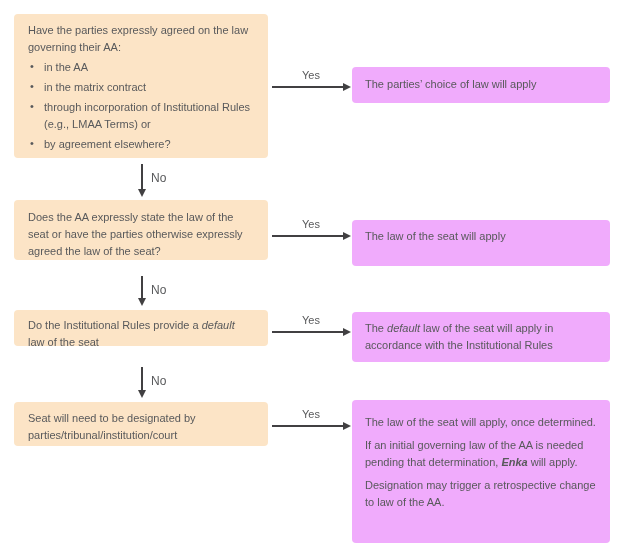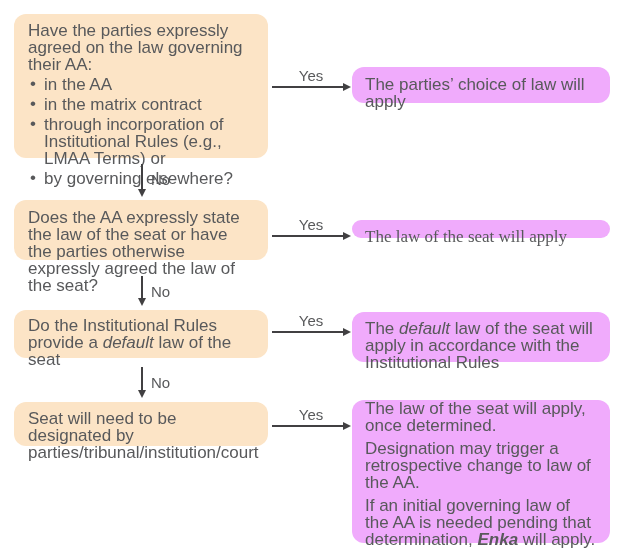--- a/index.html
+++ b/index.html
@@ -8,51 +8,51 @@
     width: 624px;
     height: 560px;
     background: #ffffff;
     font-family: "Liberation Sans", sans-serif;
     color: #58595b;
     overflow: hidden;
   }
   .box {
     position: absolute;
     box-sizing: border-box;
-    font-size: 17px;
+    font-size: 11px;
     line-height: 17px;
-    border-radius: 12px;
+    border-radius: 4px;
   }
   .qbox { left: 14px; width: 254px; background: #fce4c6; padding: 8px 14px; }
   .abox { left: 352px; width: 258px; background: #f0abfc; padding: 8px 13px; }
 
   #q1 { top: 14px;  height: 144px; }
   #q2 { top: 200px; height: 60px;  padding-top: 9px; }
-  #q3 { top: 310px; height: 48px;  padding-top: 7px; }
+  #q3 { top: 310px; height: 36px;  padding-top: 7px; }
   #q4 { top: 402px; height: 44px;  padding-top: 8px; }
 
   #a1 { top: 67px;  height: 36px; padding-top: 9px; }
-  #a2 { top: 220px; height: 18px; padding-top: 8px; font-family: Liberation Serif, serif; }
+  #a2 { top: 220px; height: 46px; padding-top: 8px; }
   #a3 { top: 312px; height: 50px; }
-  #a4 { top: 400px; height: 143px; padding-top: 0; }
+  #a4 { top: 400px; height: 143px; padding-top: 14px; }
 
   .box p { margin: 0; }
   #a4 p { margin: 0 0 6px 0; }
   #q1 .intro { margin: 0 0 2px 0; }
 
   ul.bullets { list-style: none; margin: 0; padding: 0; }
   ul.bullets li { position: relative; padding-left: 16px; margin: 3px 0; }
   ul.bullets .dot { position: absolute; left: 2px; top: -1px; }
 
   .em-it { font-style: italic; }
   .em-bi { font-style: italic; font-weight: bold; }
 
   
   .yes-arrow { position: absolute; left: 272px; width: 78px; text-align: center; }
-  .yes-arrow .lbl { display: block; font-size: 15px; line-height: 13px; margin-bottom: 4px; color: #58595b; }
+  .yes-arrow .lbl { display: block; font-size: 11px; line-height: 13px; margin-bottom: 4px; color: #58595b; }
   .yes-arrow .line { position: relative; height: 1.5px; background: #414042; margin-right: 6px; }
   .yes-arrow .head {
     position: absolute; right: -7px; top: -3.2px;
     width: 0; height: 0;
     border-left: 8px solid #414042;
     border-top: 4px solid transparent;
     border-bottom: 4px solid transparent;
   }
   #yes1 { top: 69px; }
   #yes2 { top: 218px; }
@@ -62,37 +62,37 @@
   
   .no-arrow { position: absolute; left: 141px; width: 40px; }
   .no-arrow .vline { width: 1.5px; background: #414042; margin-left: 0; }
   .no-arrow .vhead {
     display: block; margin-left: -3.2px;
     width: 0; height: 0;
     border-top: 8px solid #414042;
     border-left: 4px solid transparent;
     border-right: 4px solid transparent;
   }
-  .no-arrow .lbl { position: absolute; left: 10px; top: 7px; font-size: 15px; color: #58595b; }
+  .no-arrow .lbl { position: absolute; left: 10px; top: 7px; font-size: 12px; color: #58595b; }
   #no1 { top: 164px; } #no1 .vline { height: 25px; }
   #no2 { top: 276px; } #no2 .vline { height: 22px; }
   #no3 { top: 367px; } #no3 .vline { height: 23px; }
 </style>
 </head>
 <body>
 
 <div class="canvas">
 
   <div class="box qbox" id="q1">
     <p class="intro">Have the parties expressly agreed on the law governing their AA:</p>
     <ul class="bullets">
       <li><span class="dot">•</span><span>in the AA</span></li>
       <li><span class="dot">•</span><span>in the matrix contract</span></li>
       <li><span class="dot">•</span><span>through incorporation of Institutional Rules (e.g., LMAA Terms) or</span></li>
-      <li><span class="dot">•</span><span>by governing elsewhere?</span></li>
+      <li><span class="dot">•</span><span>by agreement elsewhere?</span></li>
     </ul>
   </div>
 
   <div class="box abox" id="a1">
     <p>The parties’ choice of law will apply</p>
   </div>
 
   <div class="yes-arrow" id="yes1">
     <span class="lbl">Yes</span>
     <div class="line">
@@ -147,22 +147,22 @@
     <i class="vhead"></i>
     <span class="lbl">No</span>
   </div>
 
   <div class="box qbox" id="q4">
     <p>Seat will need to be designated by parties/tribunal/institution/court</p>
   </div>
 
   <div class="box abox" id="a4">
     <p>The law of the seat will apply, once determined.</p>
+    <p><span>If an initial governing law of the AA is needed pending that determination, </span><span class="em-bi">Enka</span><span> will apply.</span></p>
     <p>Designation may trigger a retrospective change to law of the AA.</p>
-    <p><span>If an initial governing law of the AA is needed pending that determination, </span><span class="em-bi">Enka</span><span> will apply.</span></p>
   </div>
 
   <div class="yes-arrow" id="yes4">
     <span class="lbl">Yes</span>
     <div class="line">
         <i class="head"></i>
       </div>
   </div>
 
 </div>

